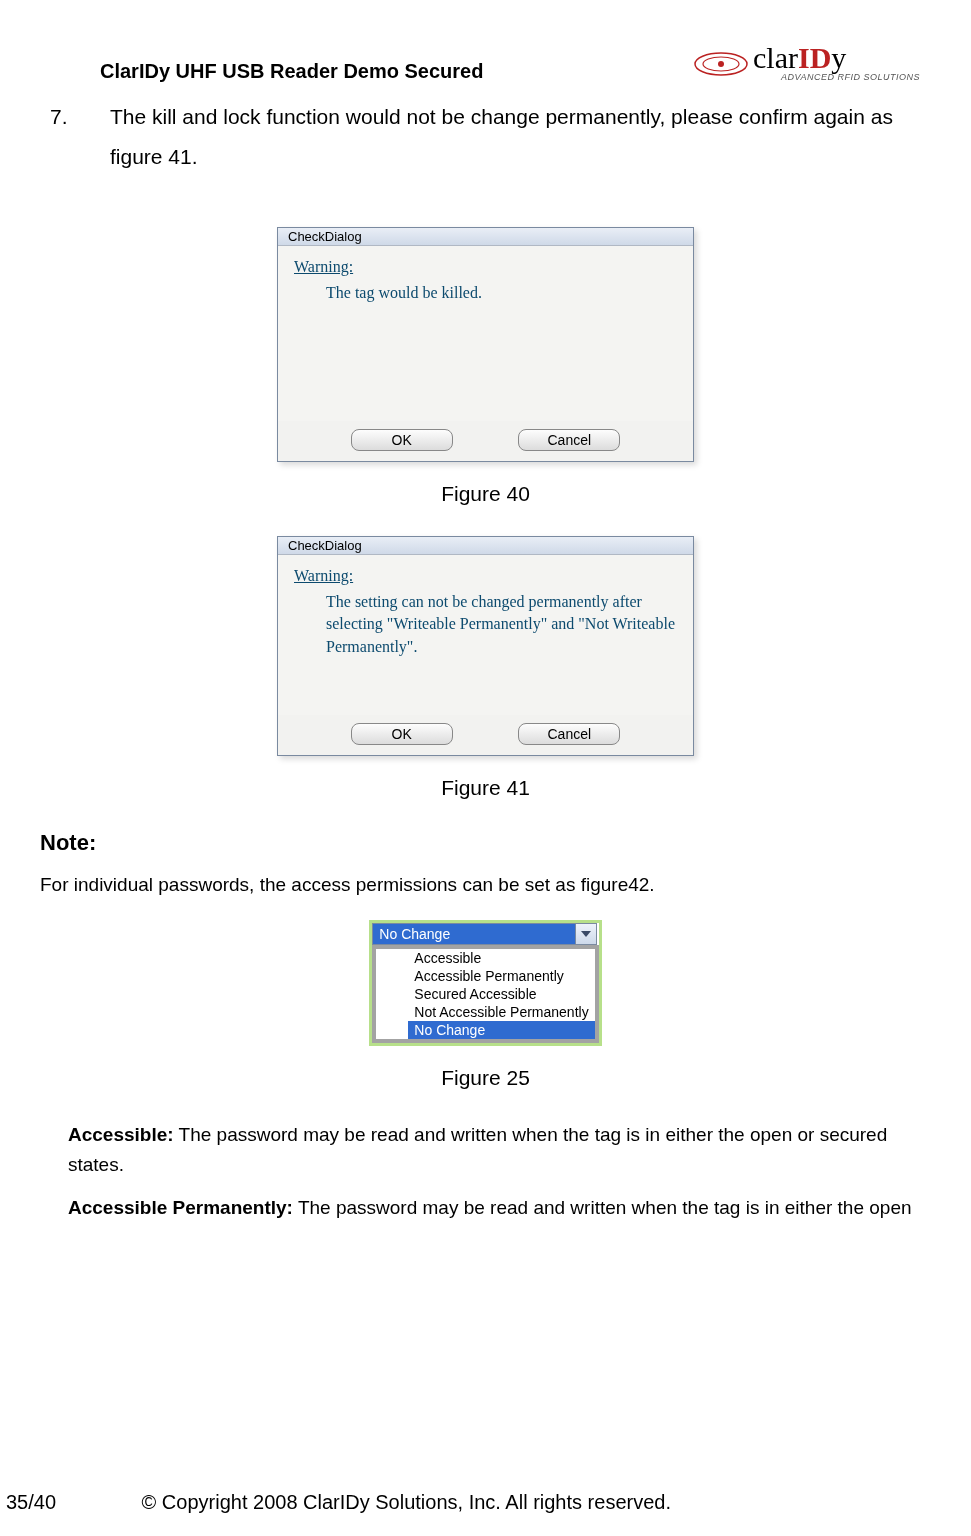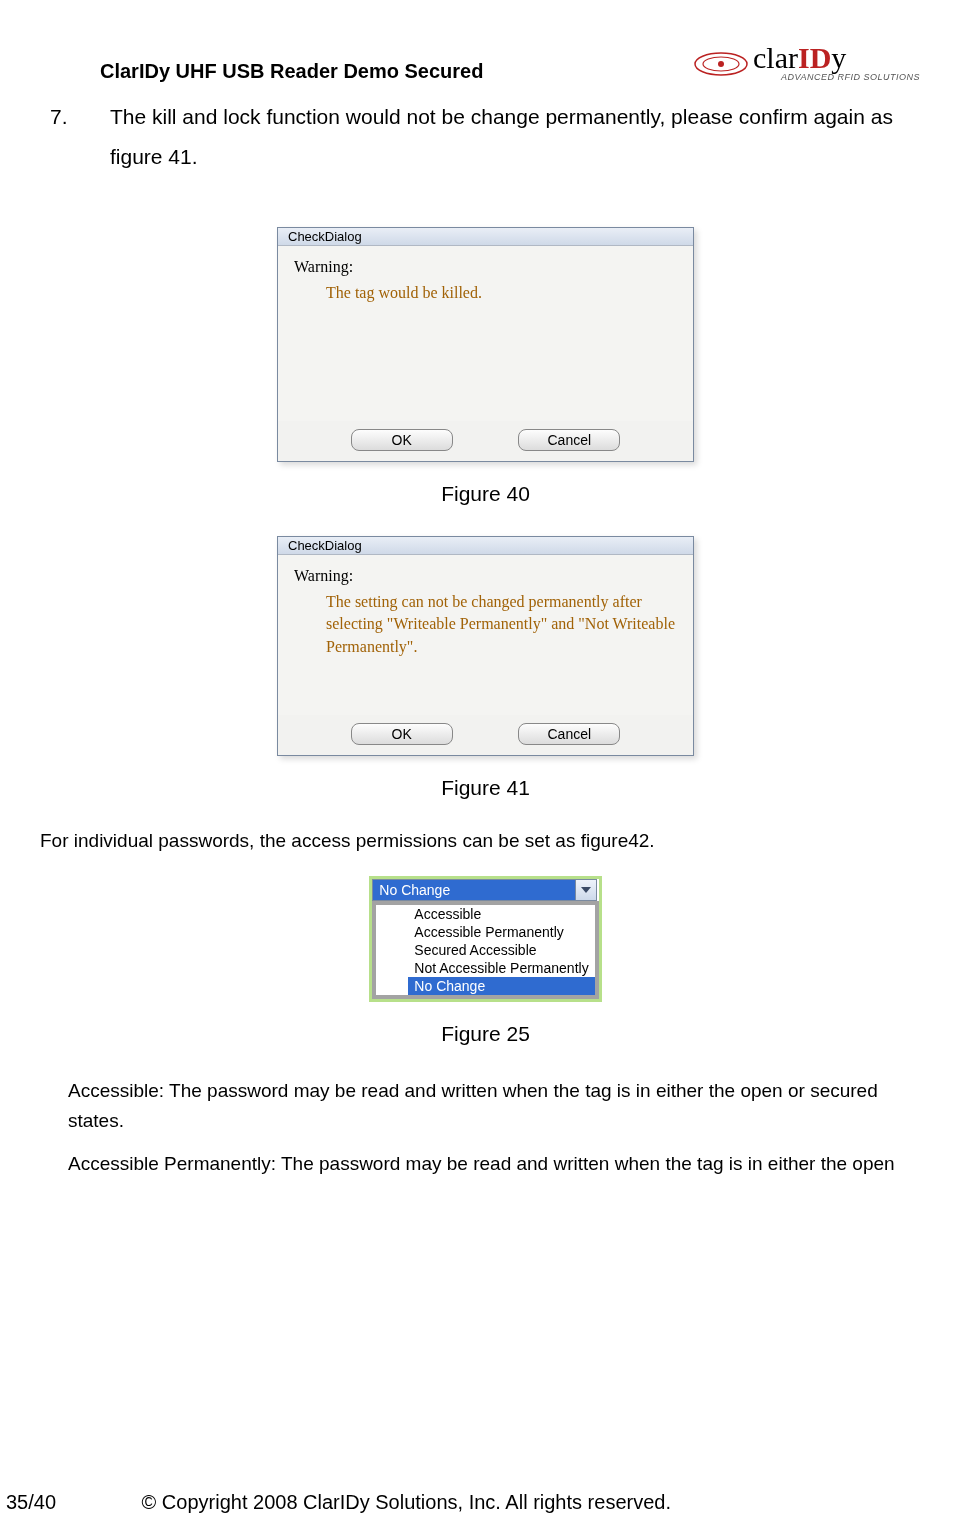--- a/index.html
+++ b/index.html
@@ -63,26 +63,27 @@
     border-bottom: 1px solid #b0b8c4;
   }
   .dlg-body {
     background: #f4f4f2;
     padding: 10px 14px 0 14px;
     min-height: 165px;
     font-family: Georgia, serif;
   }
   .dlg-body.short { min-height: 150px; }
   .warn-hdr {
-    color: #000000;
+    color: #0c4a6e;
     font-size: 16px;
     margin: 2px 0 6px 2px;
+    text-decoration: underline;
   }
   .warn-msg {
-    color: #a16207;
+    color: #0c4a6e;
     font-size: 16px;
     margin-left: 34px;
     line-height: 1.4;
   }
   .btn-row {
     padding: 6px 0 10px;
     text-align: center;
   }
   .btn {
     display: inline-block;
@@ -146,21 +147,21 @@
   }
   .dd-item.sel {
     background: #2f6bd0;
     color: #fff;
   }
   .def {
     font-size: 19px;
     margin: 12px 0 4px 28px;
     line-height: 1.6;
   }
-  .def .term { font-weight: normal; }
+  .def .term { font-weight: bold; }
   .footer {
     position: absolute;
     bottom: 22px;
     left: 0;
     width: 100%;
     font-size: 20px;
   }
   .footer .pg { display:inline-block; margin-left: 6px; width: 130px; }
   .footer .cp { display:inline-block; }
 </style>
@@ -212,20 +213,21 @@
         <div class="warn-msg">The setting can not be changed permanently after selecting "Writeable Permanently" and "Not Writeable Permanently".</div>
       </div>
       <div class="btn-row">
         <span class="btn">OK</span>
         <span class="btn">Cancel</span>
       </div>
     </div>
   </div>
   <div class="caption">Figure 41</div>
 
+  <div class="note-hdr">Note:</div>
   <div class="note-text">For individual passwords, the access permissions can be set as figure42.</div>
 
   <div class="fig-wrap" style="margin-top:10px">
     <div class="dropdown">
       <div class="dd-sel">
         <div class="val">No Change</div>
         <div class="arrow">
           <svg width="10" height="6">
               <polygon points="0,0 10,0 5,6" fill="#3a4a66"></polygon>
             </svg>

